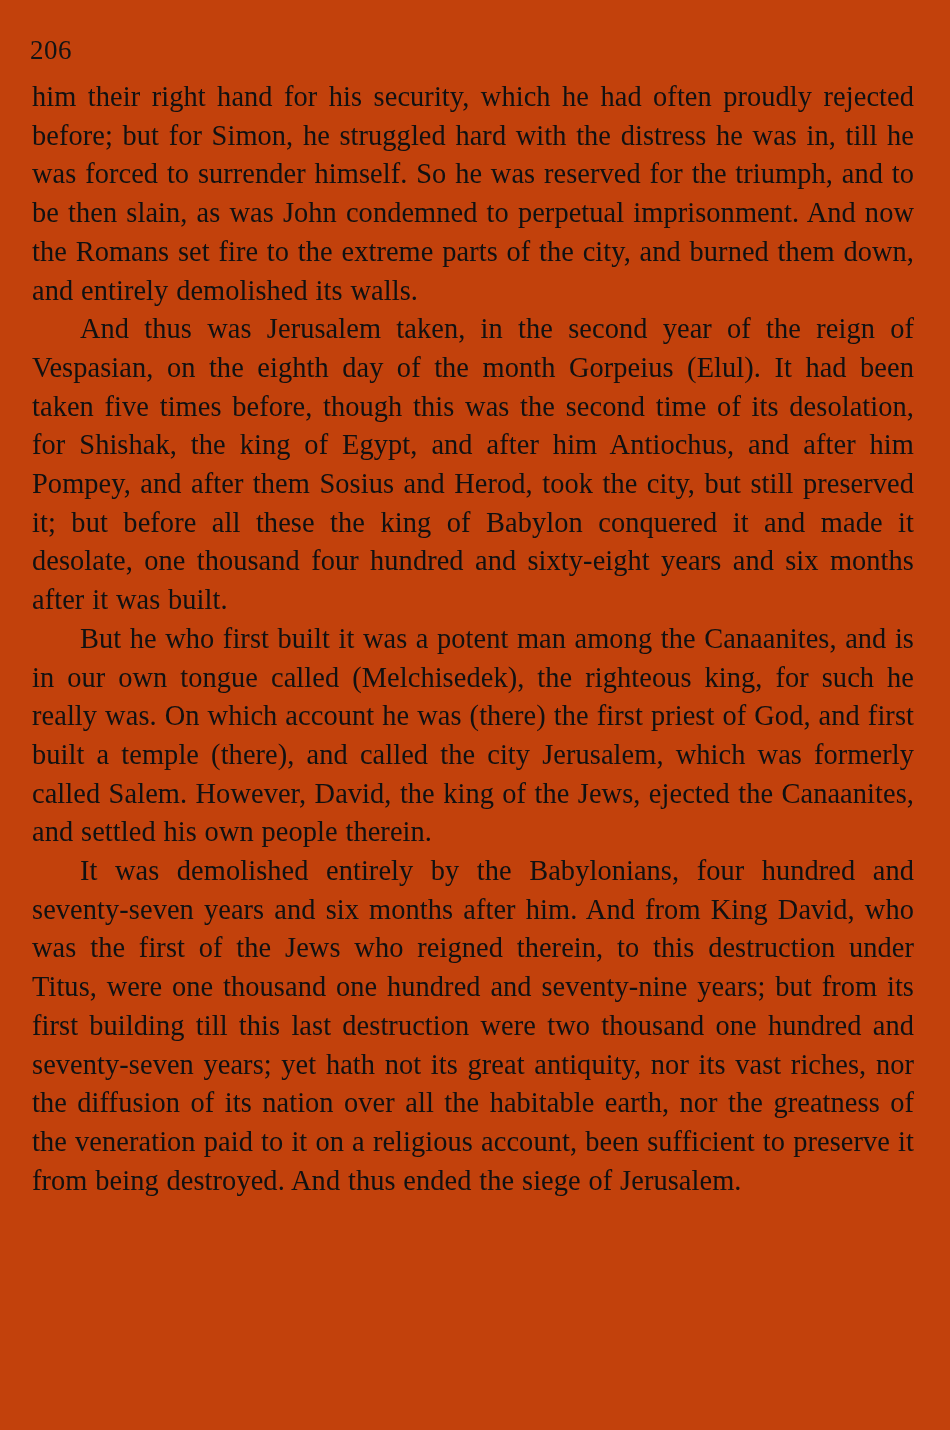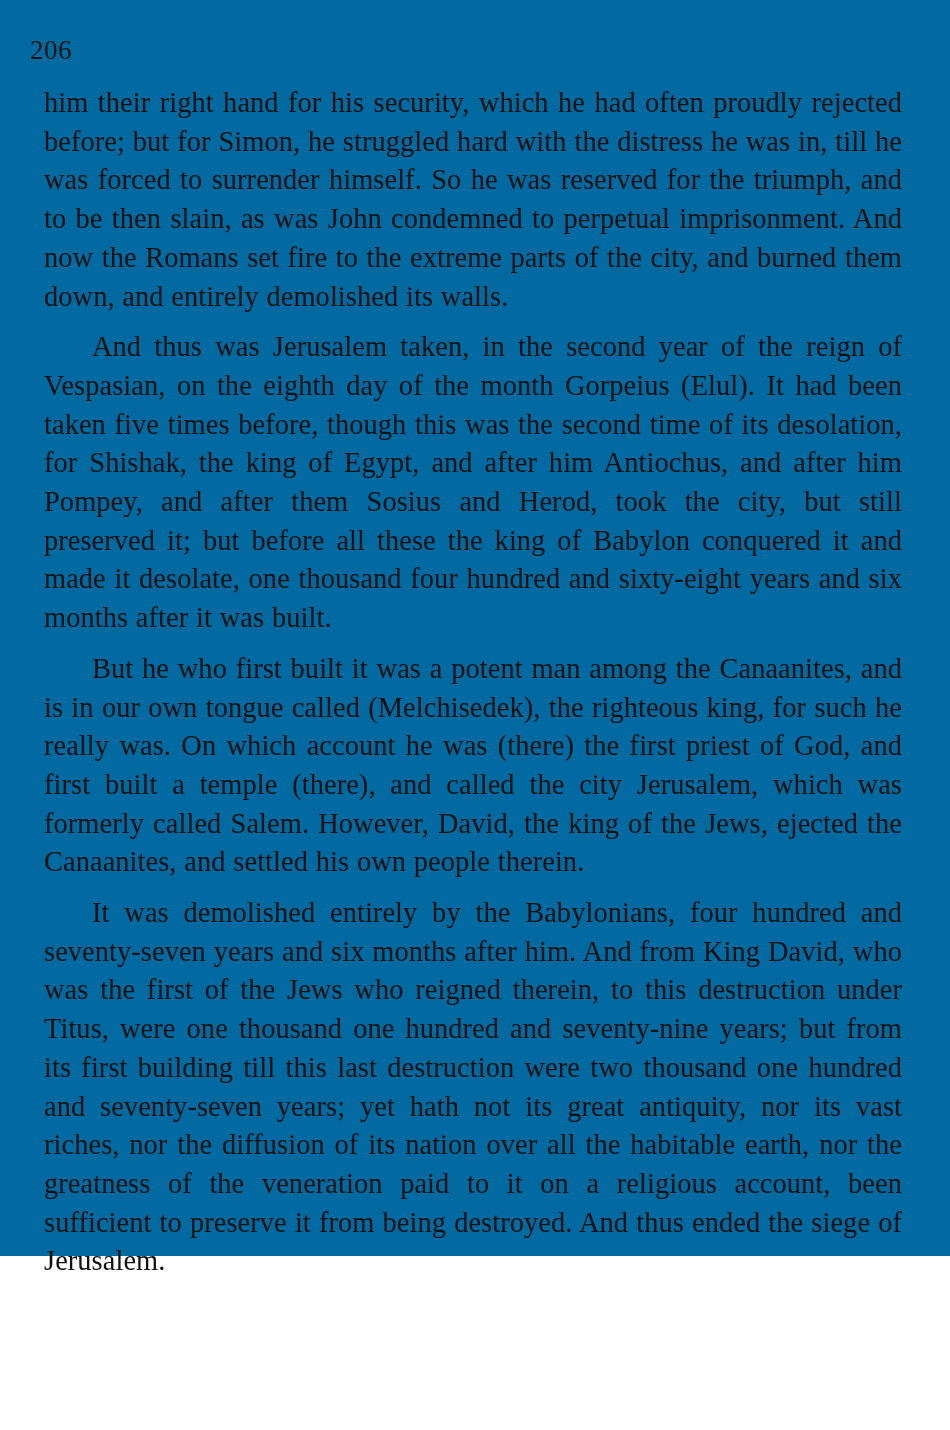--- a/index.html
+++ b/index.html
@@ -10,24 +10,24 @@
   body {
     width: 950px;
     height: 1430px;
     font-family: "Liberation Serif", serif;
     color: #101010;
     overflow: hidden;
   }
   .page {
     position: relative;
     width: 950px;
-    height: 1256px;
+    height: 1430px;
     box-sizing: border-box;
     padding: 0;
-    background: #0369a1;
+    background: #c2410c;
   }
   .header {
     position: relative;
     height: 72px;
     margin: 0 34px 0 30px;
     display: flex;
     align-items: flex-end;
   }
   .folio {
     font-family: "Liberation Serif", serif;
@@ -52,21 +52,21 @@
   .body-text {
     margin: 6px 36px 0 32px;
     font-size: 28.4px;
     line-height: 38.7px;
     text-align: justify;
     text-justify: inter-word;
     color: #111111;
     hyphens: manual;
   }
   .body-text p {
-    margin: 12px;
+    margin: 0;
     padding: 0;
     text-indent: 0;
   }
   .body-text p.indented {
     text-indent: 48px;
   }
   
   .body-text p {
     letter-spacing: 0.08px;
     word-spacing: 0.6px;

